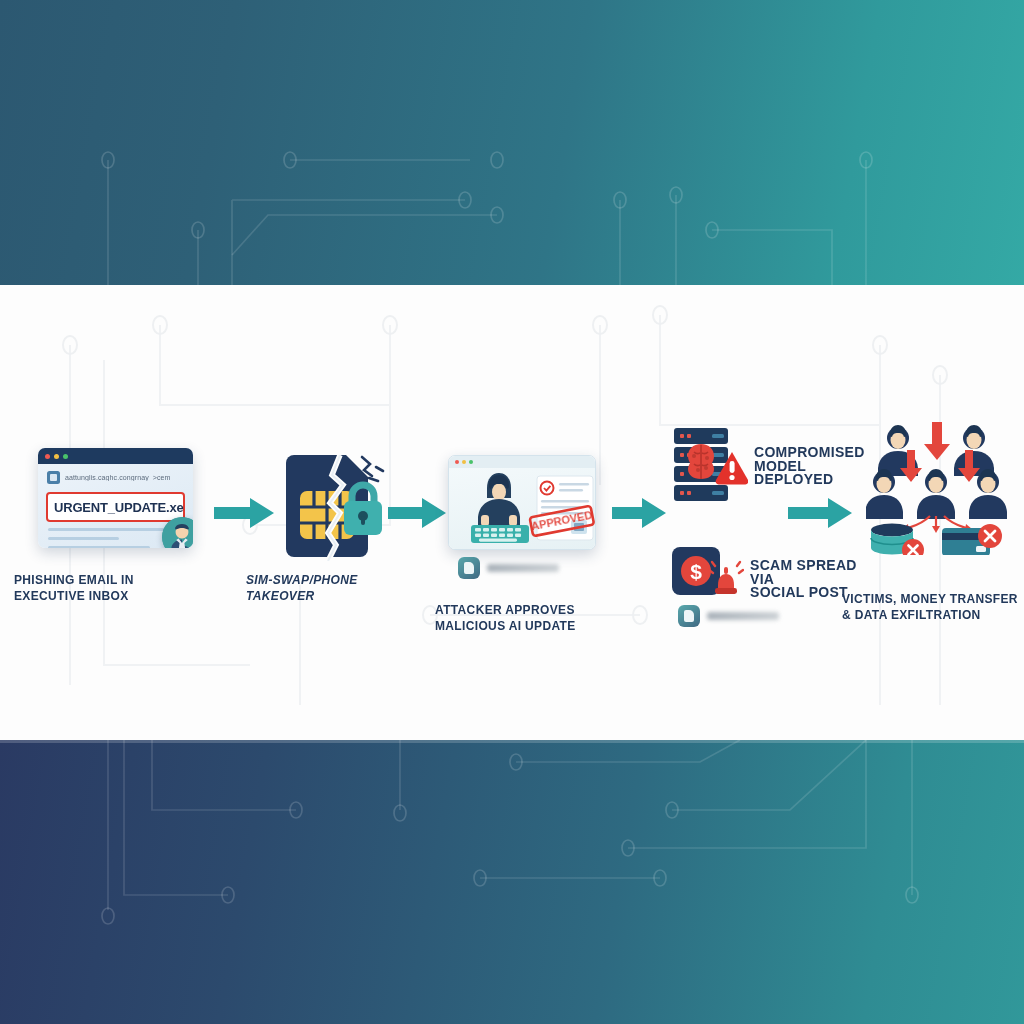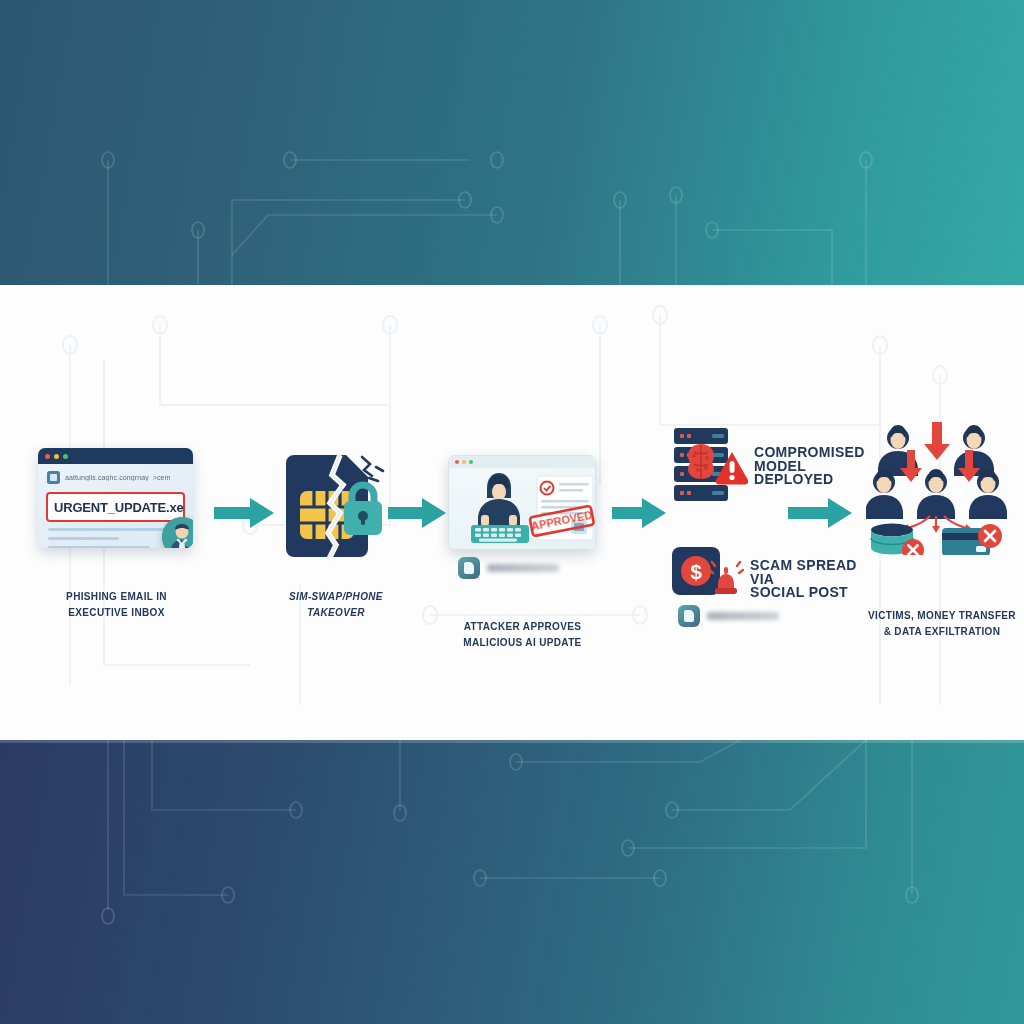--- a/index.html
+++ b/index.html
@@ -25,29 +25,27 @@
   .circuit { position: absolute; inset: 0; width: 100%; height: 100%; }
 
   
   #flow { position: absolute; left: 0; top: 285px; width: 1024px; height: 455px; }
 
   .step { position: absolute; }
   .art  { position: absolute; }
 
   .caption {
     position: absolute;
-    text-align: center;
-    font-size: 10px;
+    font-size: 12px;
     font-weight: 700;
     letter-spacing: .35px;
     line-height: 15.5px;
     color: #22395b;
     text-transform: uppercase;
     white-space: pre-line;
-    margin-top: 16px;
   }
 
   
   .arrow { position: absolute; }
 
   
   .email-card {
     position: absolute; left: 0; top: 0; width: 155px; height: 100px;
     border-radius: 7px; overflow: hidden;
     background: linear-gradient(160deg,#eef4fa 0%,#dce9f4 100%);

